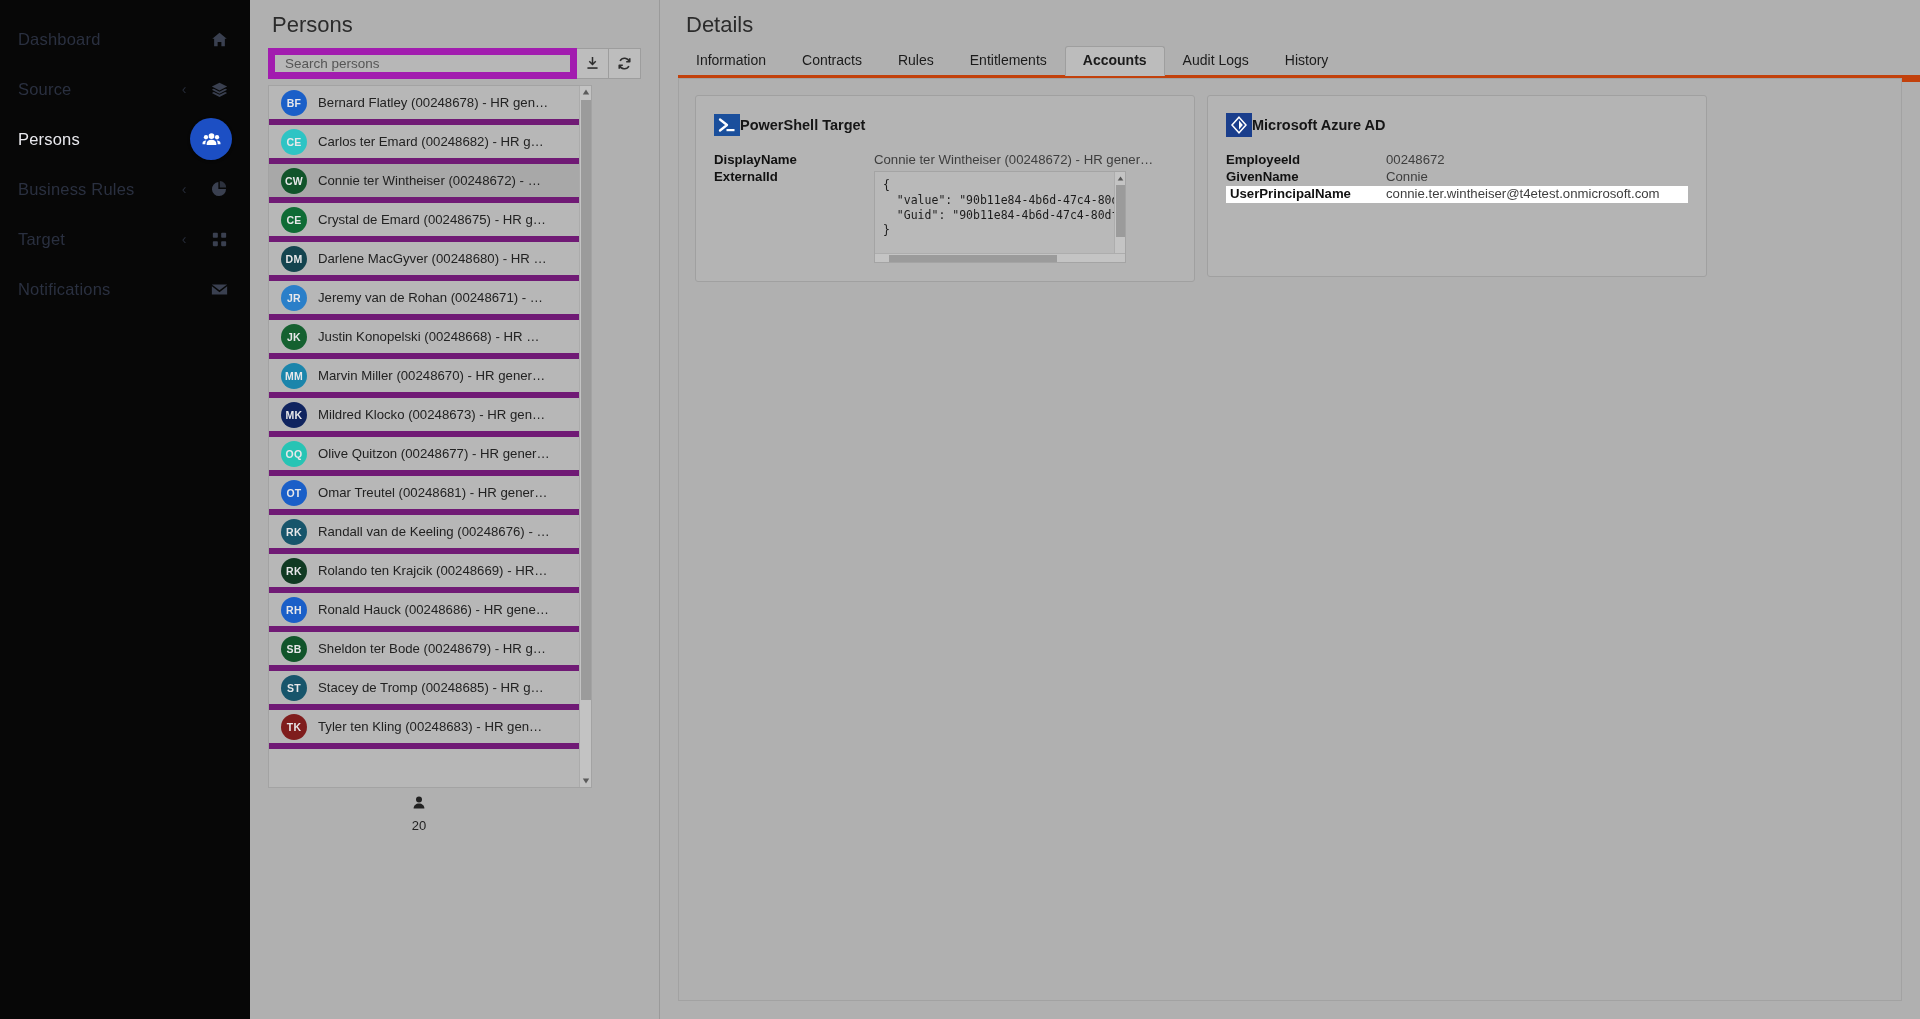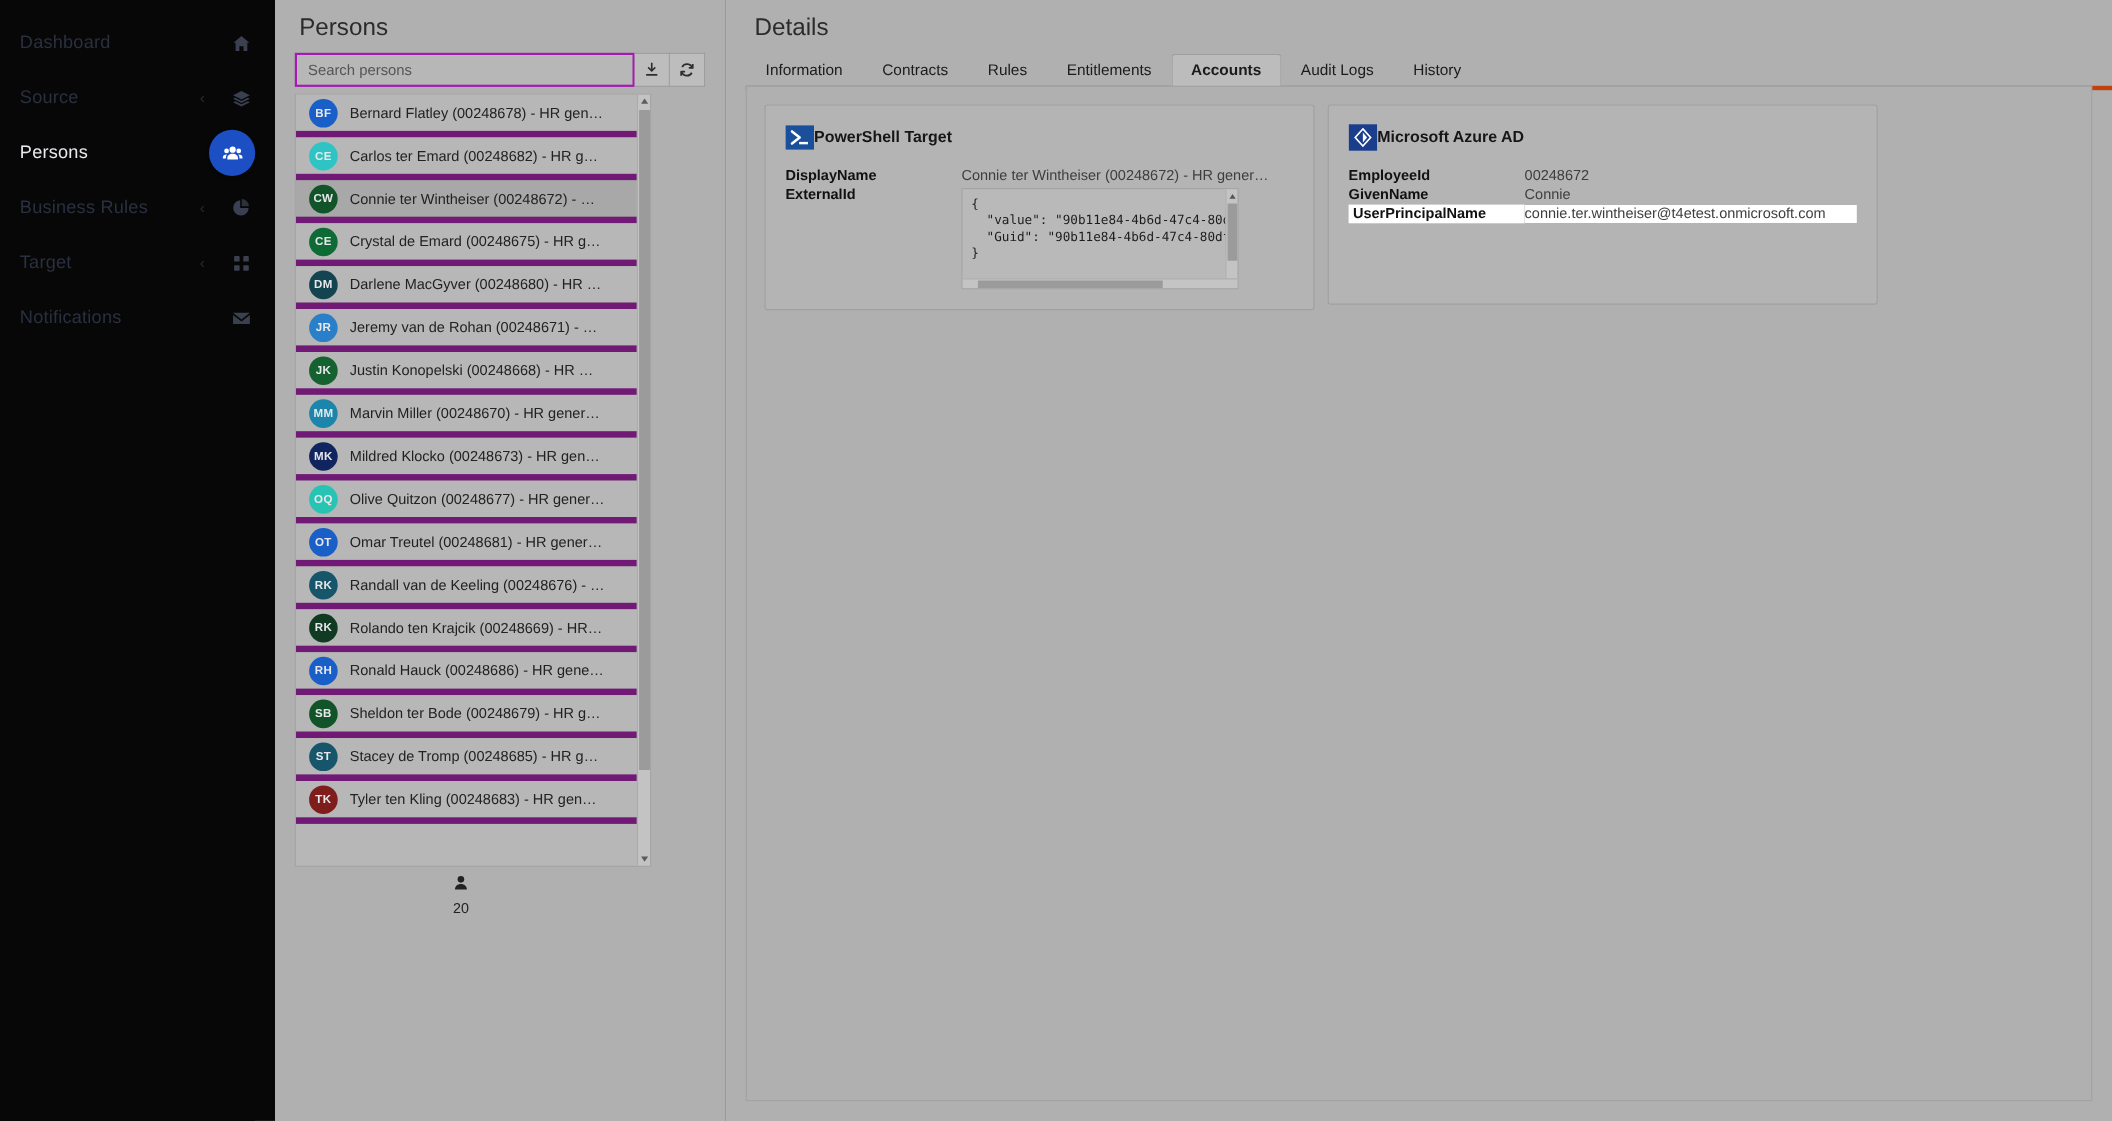--- a/index.html
+++ b/index.html
@@ -85,21 +85,21 @@
   #persons-toolbar {
     display: flex;
     align-items: center;
     padding: 0 18px 0 18px;
     gap: 0;
   }
   #search-input {
     flex: 1 1 auto;
     height: 31px;
     background: #b7b7b7;
-    border: 2px solid #a21caf;
+    border: 7px solid #a21caf;
     font-size: 13.5px;
     color: #3a3a3a;
     padding: 0 10px;
     outline: none;
     font-family: "Liberation Sans", sans-serif;
   }
   #search-input::placeholder { color: #555; }
   .tool-btn {
     width: 32px; height: 31px;
     background: #bdbdbd;
@@ -201,21 +201,21 @@
     font-size: 22px;
     color: #2b2b2b;
     padding: 12px 0 0 26px;
     font-weight: 400;
   }
   #tabs {
     display: flex;
     align-items: flex-end;
     margin: 14px 0 0 18px;
     height: 30px;
-    border-bottom: 4px solid #c2410c;
+    border-bottom: 7px solid #c2410c;
     padding-left: 0;
   }
   .tab {
     padding: 5px 17px 7px 17px;
     font-size: 14px;
     color: #1b1b1b;
     cursor: pointer;
     position: relative;
     top: 1px;
     border: 1px solid transparent;

